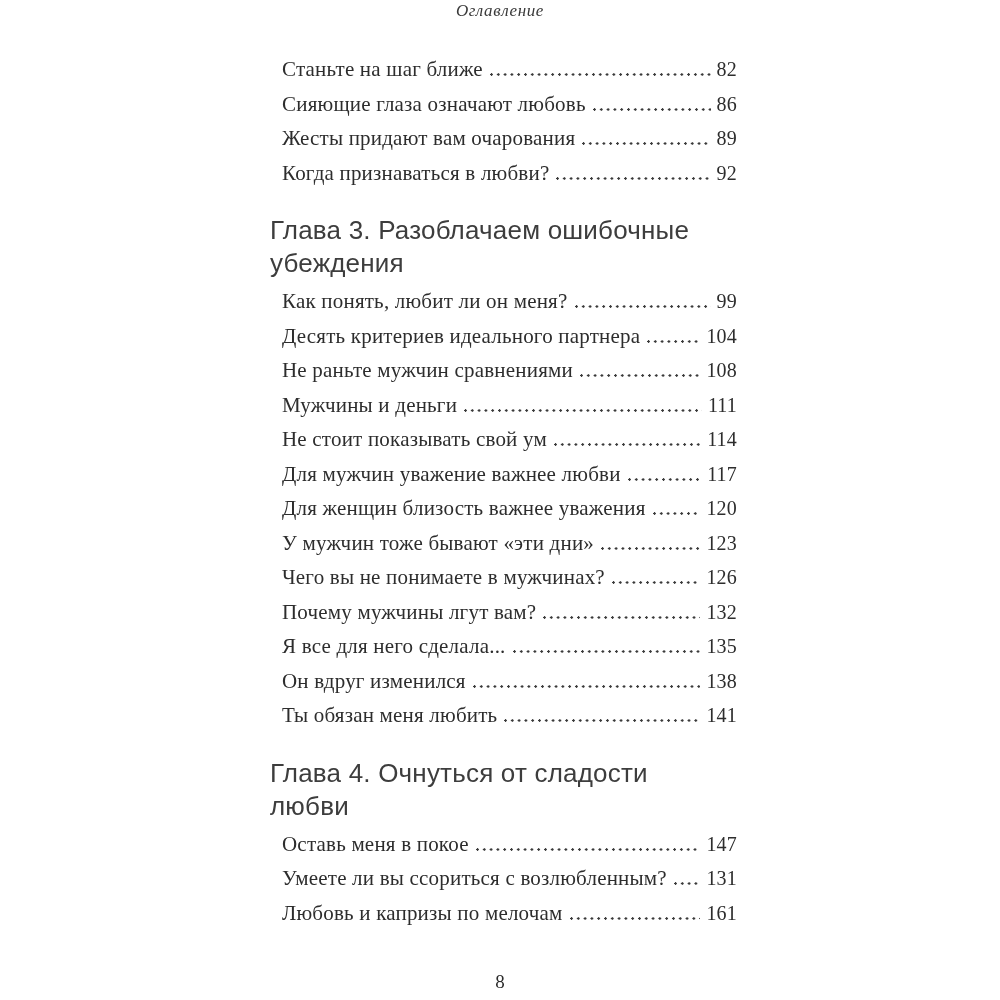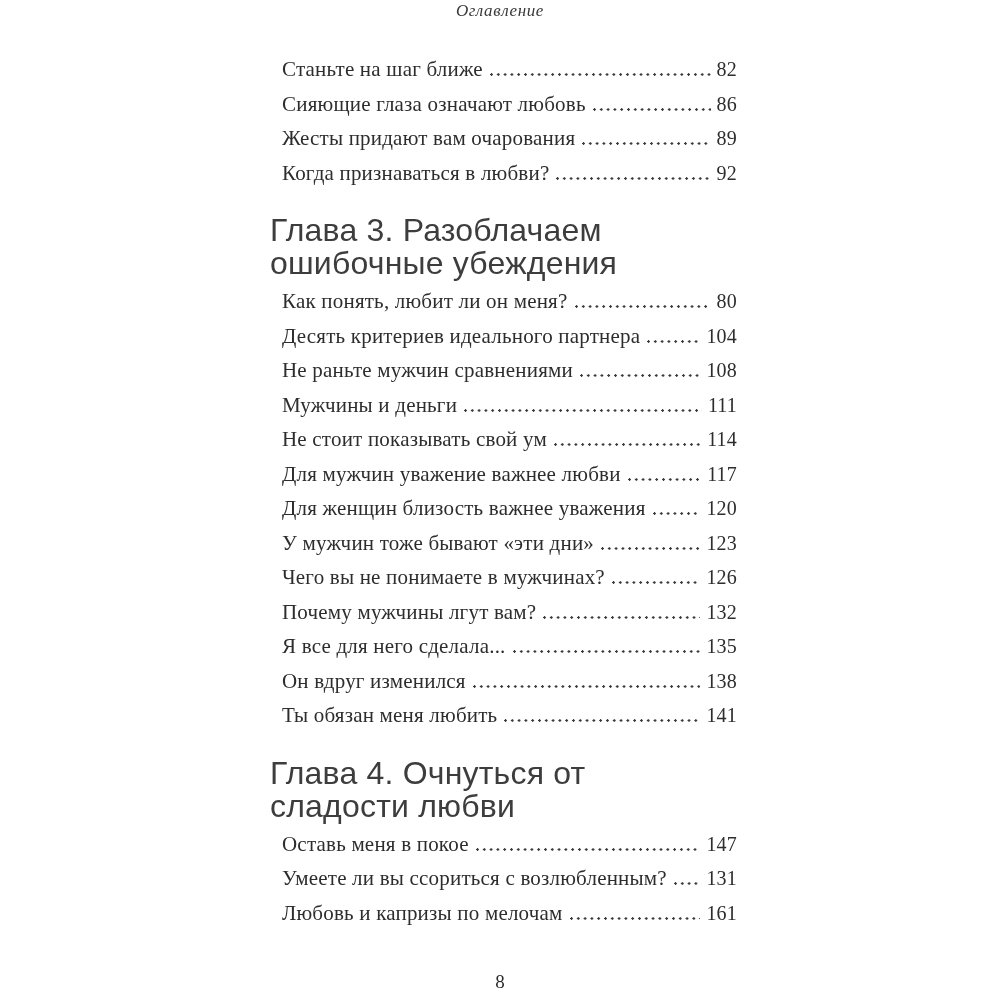--- a/index.html
+++ b/index.html
@@ -56,21 +56,21 @@
     background-size: 6.8px 3px;
     background-repeat: repeat-x;
     background-position: left bottom;
   }
   .toc-page {
     white-space: nowrap;
     font-size: 20px;
   }
   .chapter {
     font-family: "Liberation Sans", sans-serif;
-    font-size: 32px;
+    font-size: 26px;
     line-height: 33px;
     color: #3d3d3d;
     letter-spacing: 0.2px;
     margin: 24px 11px 4px 0;
   }
   .folio {
     position: absolute;
     top: 971px;
     left: 0;
     right: 0;
@@ -103,21 +103,21 @@
       </div>
       <div class="toc-row">
         <span class="toc-title">Когда признаваться в любви?</span>
         <span class="leader"></span>
         <span class="toc-page">92</span>
       </div>
       <div class="chapter">Глава 3. Разоблачаем ошибочные убеждения</div>
       <div class="toc-row">
         <span class="toc-title">Как понять, любит ли он меня?</span>
         <span class="leader"></span>
-        <span class="toc-page">80</span>
+        <span class="toc-page">99</span>
       </div>
       <div class="toc-row">
         <span class="toc-title">Десять критериев идеального партнера</span>
         <span class="leader"></span>
         <span class="toc-page">104</span>
       </div>
       <div class="toc-row">
         <span class="toc-title">Не раньте мужчин сравнениями</span>
         <span class="leader"></span>
         <span class="toc-page">108</span>

